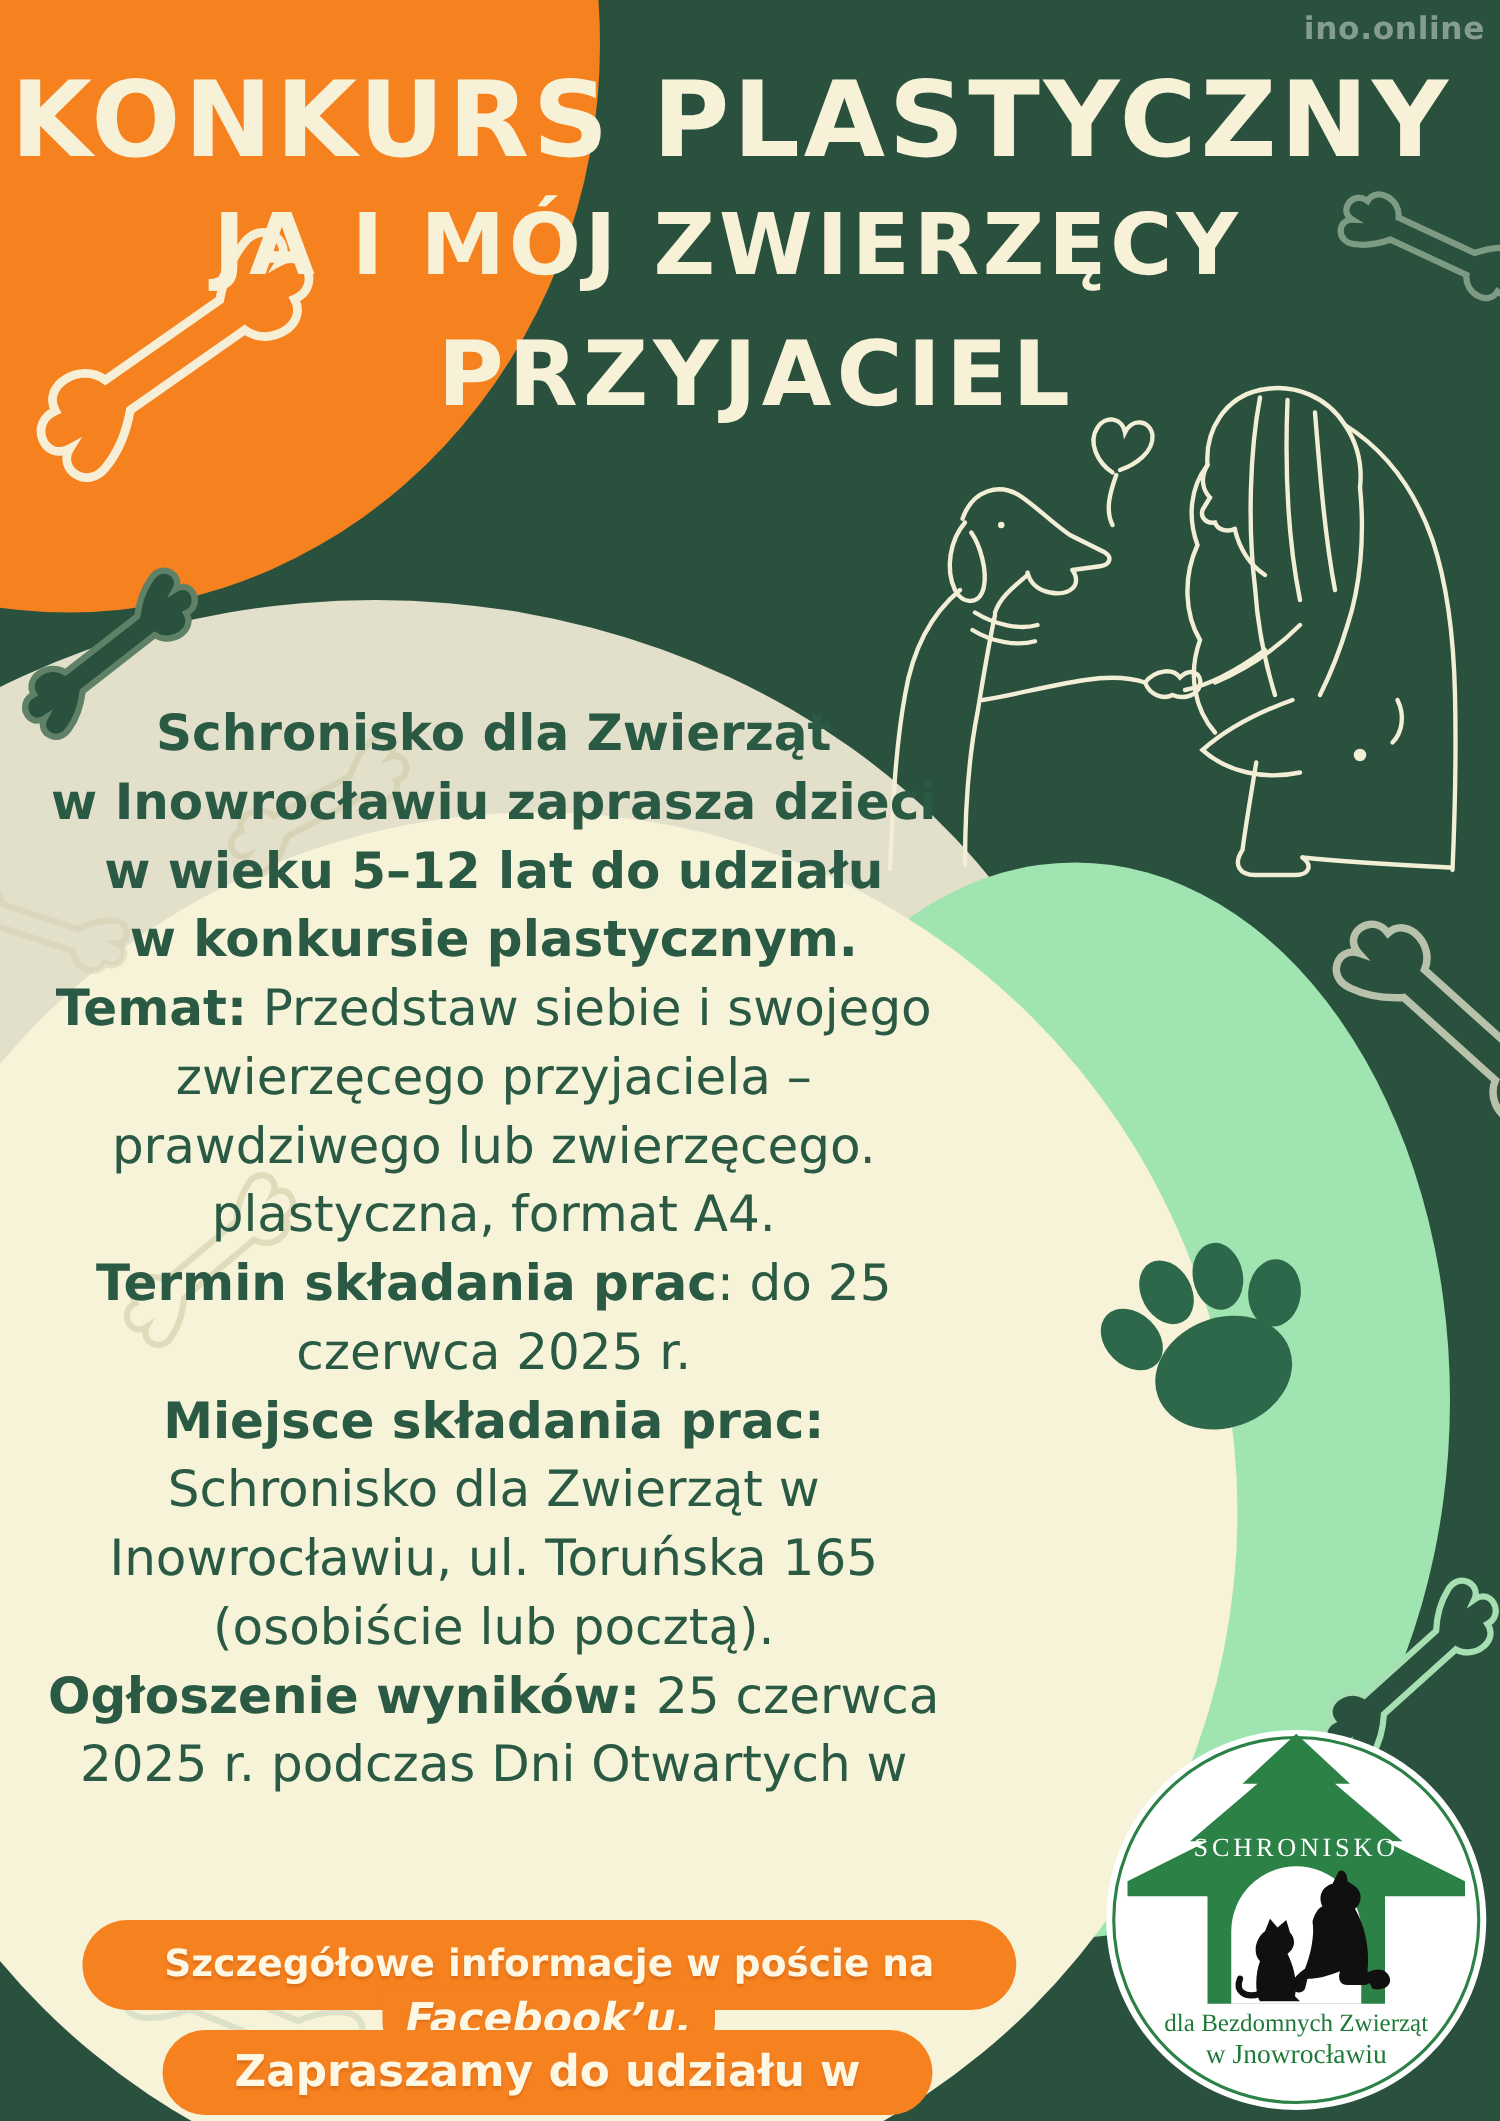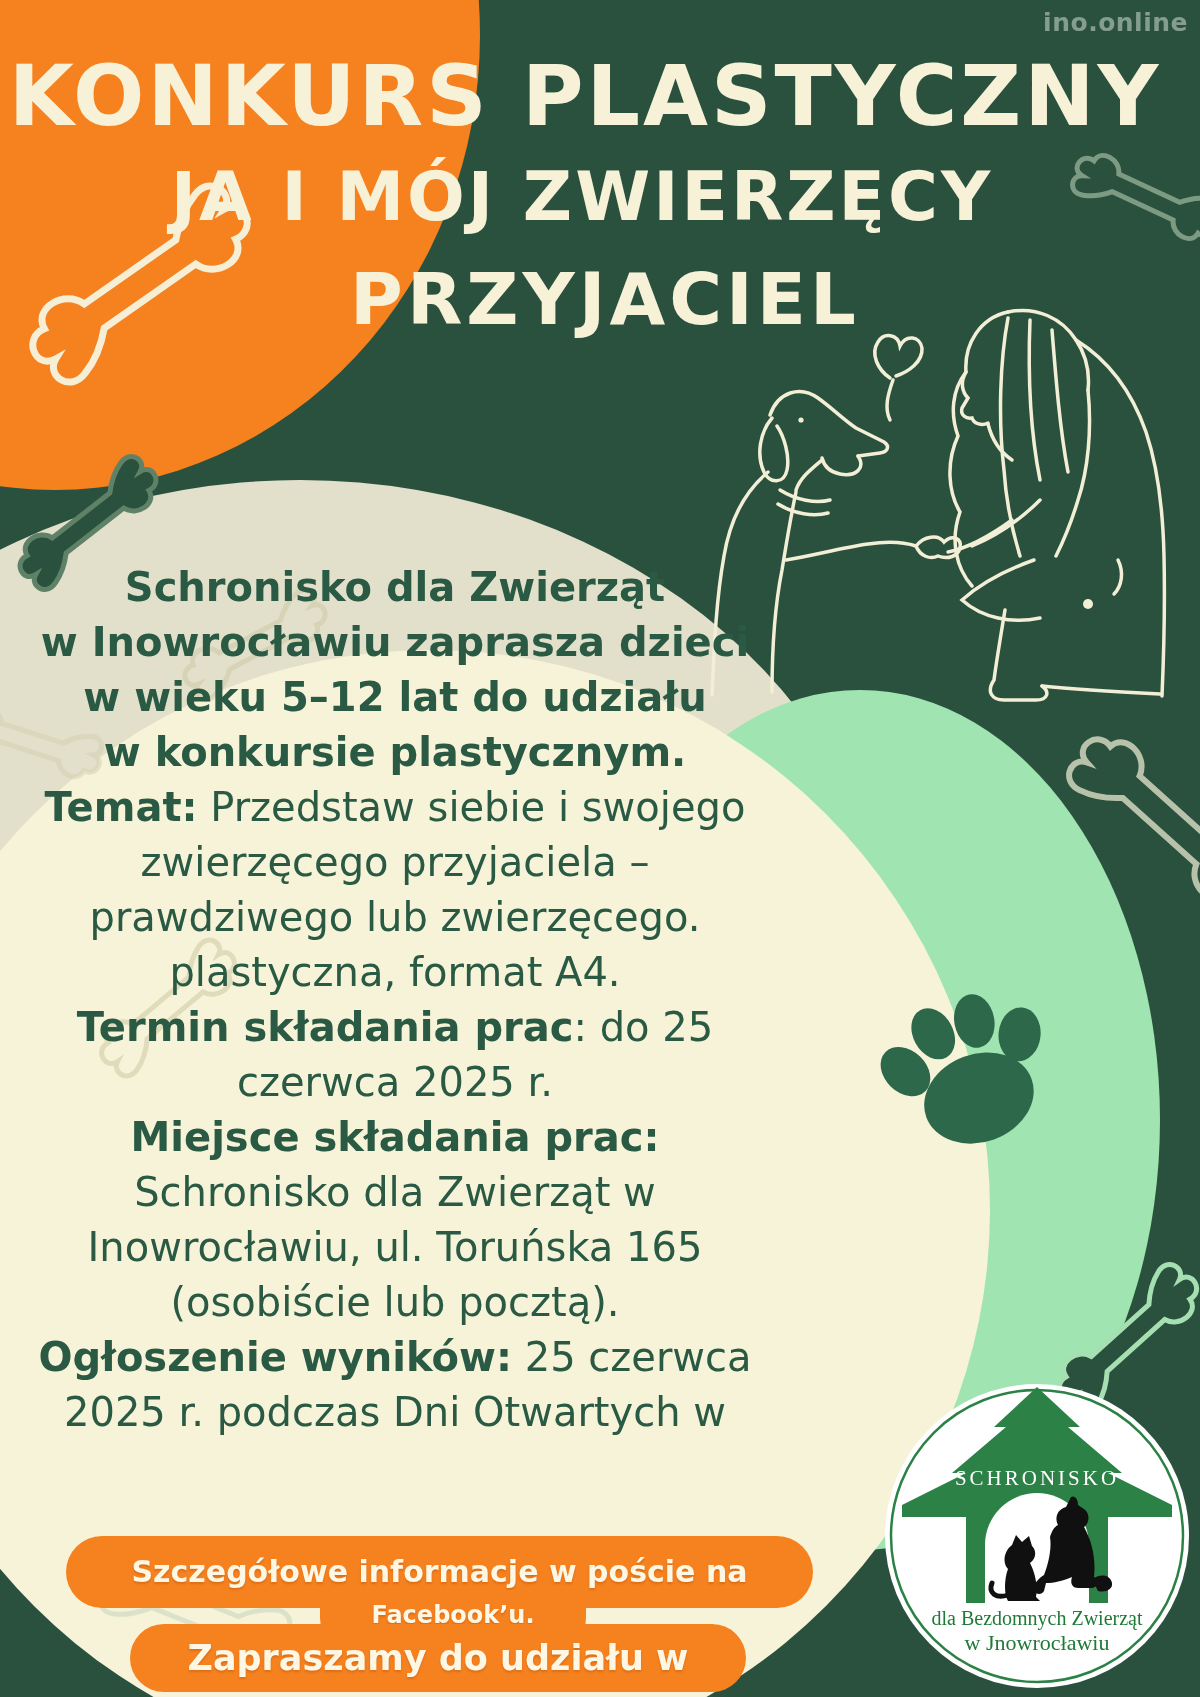--- a/index.html
+++ b/index.html
@@ -26,22 +26,22 @@
     color:#2a5a44;font-size:40px;line-height:55px;margin-top:17px;
   }
   .bline{height:55px;white-space:nowrap;}
   .bline .b{font-weight:bold;}
   .banner{
     position:absolute;background:#f5811f;color:#fdf7e4;font-weight:bold;
     text-align:center;text-shadow:0 2px 2px rgba(150,60,0,0.25);
   }
   .banner-1{left:66px;top:1536px;width:747px;height:72px;border-radius:36px;
     font-size:30px;line-height:72px;}
-  .banner-tab{left:320px;top:1590px;width:266px;height:58px;
-    border-radius:0 0 30px 30px;font-size:24px;line-height:50px;}
+  .banner-tab{left:306px;top:1590px;width:266px;height:58px;
+    border-radius:0 0 30px 30px;font-size:34px;line-height:50px;font-style:italic;}
   .banner-2{left:130px;top:1624px;width:616px;height:68px;border-radius:34px;
     font-size:35px;line-height:68px;}
   .logo{position:absolute;left:882px;top:1373px;width:310px;height:330px;}
   text{font-family:"Liberation Serif",serif;}
 </style>
 </head>
 <body>
 
 <div class="poster">
 

